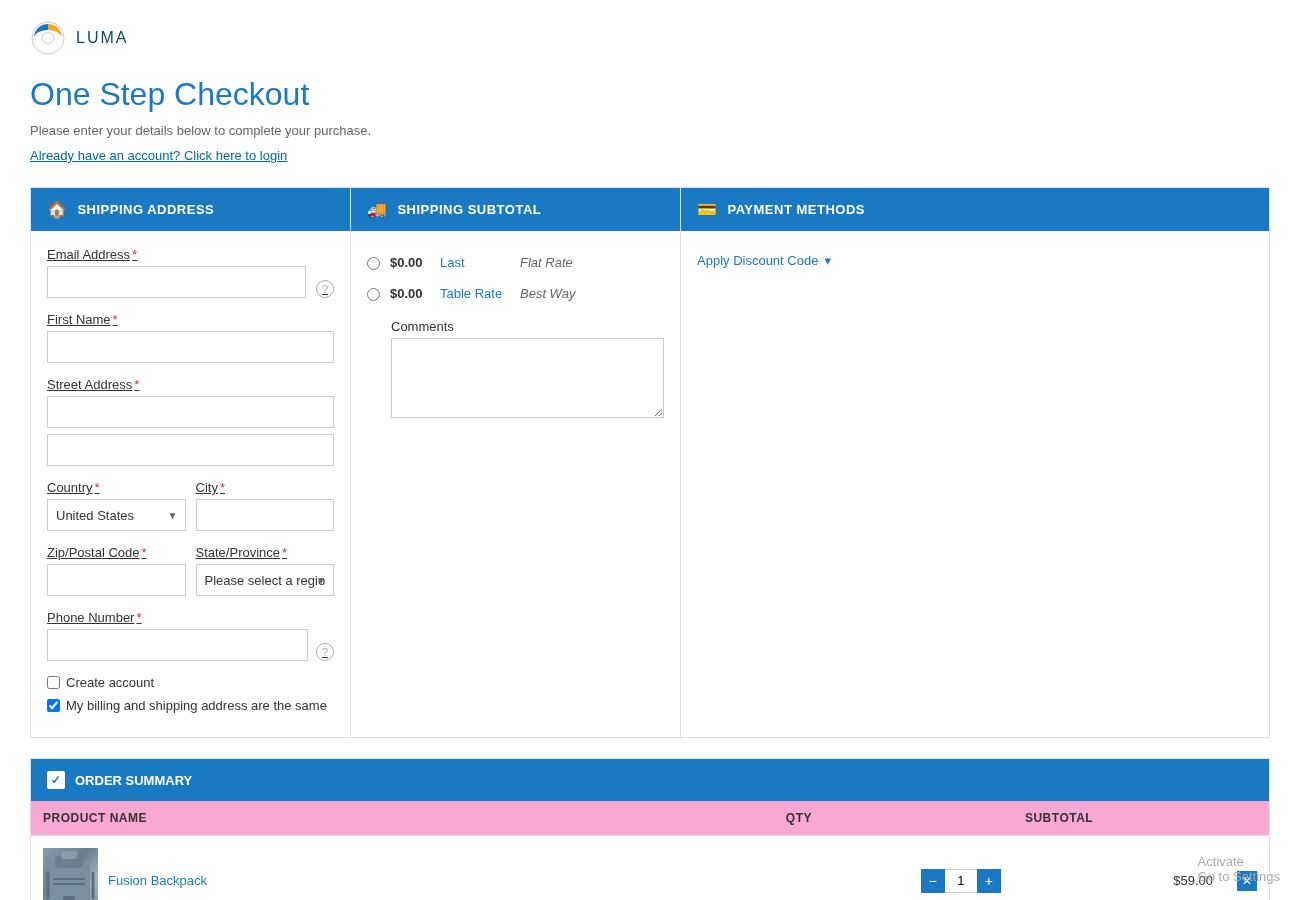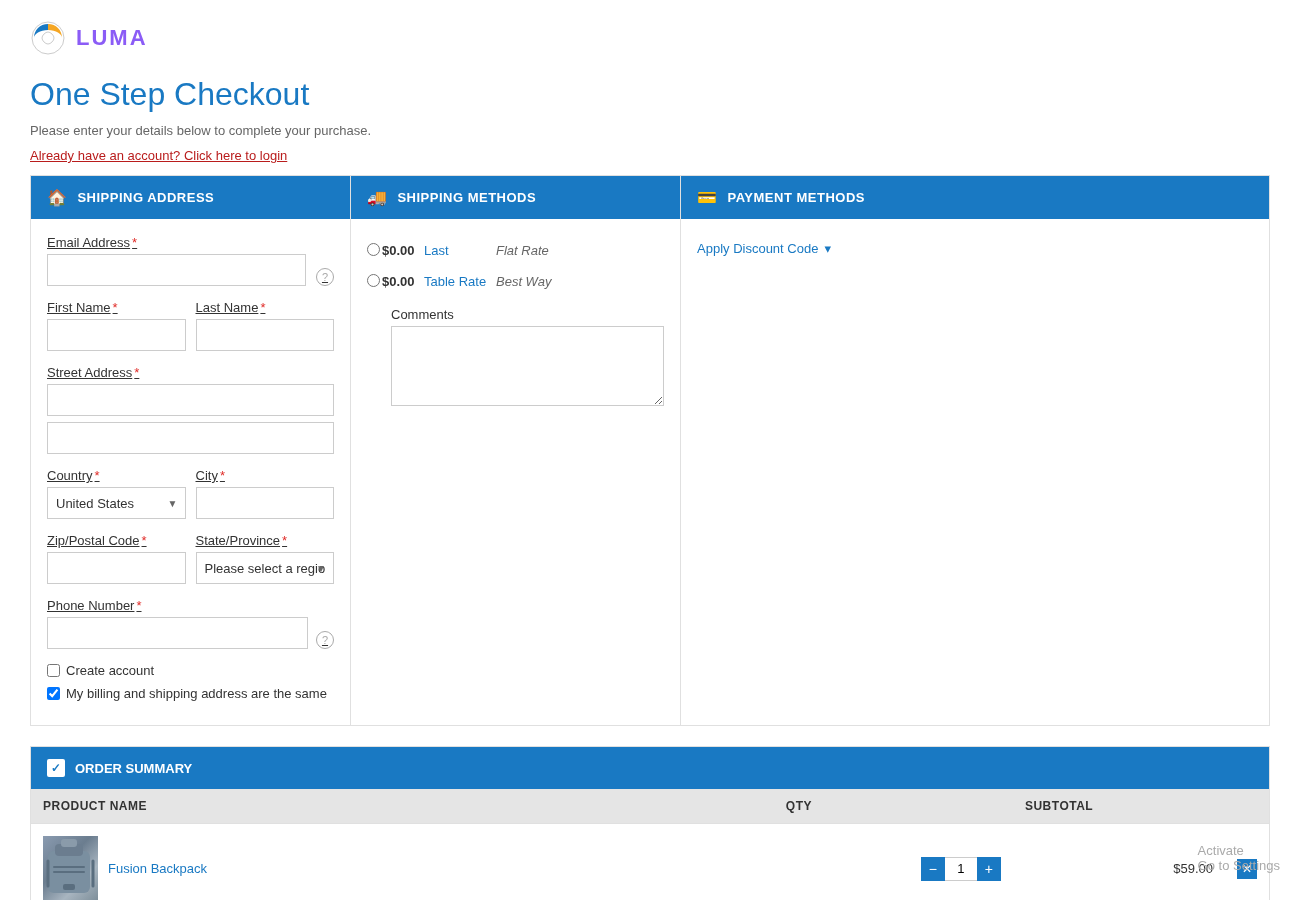--- a/index.html
+++ b/index.html
@@ -1,64 +1,64 @@
 <!DOCTYPE html>
 <html><head>
   <meta charset="utf-8">
   <style>
     * { box-sizing: border-box; margin: 0; padding: 0; }
     body { font-family: Arial, sans-serif; background: #fff; color: #333; font-size: 14px; }
     .page { max-width: 1300px; margin: 0 auto; padding: 20px 30px; }
     .logo-area { display: flex; align-items: center; gap: 10px; margin-bottom: 20px; }
     .logo-icon { width: 36px; height: 36px; }
-    .logo-text { font-size: 22px; font-weight: bold; color: #8b5cf6; letter-spacing: 2px; }
+    .logo-text { font-size: 16px; font-weight: normal; color: #0c4a6e; letter-spacing: 2px; }
     .page-title { font-size: 32px; font-weight: 300; color: #333; margin-bottom: 10px; }
     .page-title span { color: #1979c3; }
     .subtitle { color: #666; margin-bottom: 10px; font-size: 13px; }
-    .login-link { color: #b91c1c; font-size: 13px; margin-bottom: 12px; display: block; }
+    .login-link { color: #0369a1; font-size: 13px; margin-bottom: 24px; display: block; }
     .section-header { background: #1979c3; color: #fff; padding: 12px 16px; font-weight: bold; font-size: 13px; display: flex; align-items: center; gap: 10px; letter-spacing: 0.5px; }
     .section-body { border: none; padding: 16px; }
     .form-group { margin-bottom: 14px; text-decoration: underline; }
     .form-label { font-size: 13px; color: #333; margin-bottom: 4px; display: block; }
     .form-label .required { color: #e02b27; margin-left: 2px; }
     .form-input { width: 100%; border: 1px solid #ccc; padding: 6px 8px; font-size: 13px; color: #333; background: #fff; height: 32px; }
     .form-row { display: flex; gap: 10px; }
     .form-row .form-group { flex: 1; }
     .help-icon { display: inline-flex; align-items: center; justify-content: center; width: 18px; height: 18px; border-radius: 50%; border: 1px solid #aaa; color: #aaa; font-size: 11px; cursor: pointer; margin-left: 4px; }
     .email-row { display: flex; align-items: flex-end; gap: 6px; }
     .email-row .form-group { flex: 1; }
     .select-input { width: 100%; border: 1px solid #ccc; padding: 6px 8px; font-size: 13px; color: #333; background: #fff; height: 32px; appearance: none; -webkit-appearance: none; cursor: pointer; }
     .select-wrapper { position: relative; display: inline-block; width: 100%; }
     .select-wrapper::after { content: "▼"; font-size: 10px; position: absolute; right: 8px; top: 50%; transform: translateY(-50%); color: #666; pointer-events: none; }
     .textarea-input { width: 100%; border: 1px solid #ccc; padding: 6px 8px; font-size: 13px; color: #333; height: 80px; resize: vertical; }
-    .shipping-option { display: flex; align-items: flex-start; gap: 2px; padding: 8px 0; font-size: 13px; }
+    .shipping-option { display: flex; align-items: flex-end; gap: 10px; padding: 8px 0; font-size: 13px; }
     .shipping-option input[type=radio] { margin: 0; cursor: pointer; }
     .shipping-price { font-weight: bold; min-width: 40px; }
     .shipping-method-name { color: #1979c3; min-width: 70px; }
     .shipping-carrier { color: #666; font-style: italic; }
     .comments-group { margin-top: 10px; padding-left: 24px; }
     .comments-label { font-size: 13px; color: #333; margin-bottom: 4px; display: block; }
     .payment-body { padding: 16px; }
     .payment-option { font-size: 13px; color: #333; padding: 8px 0; border-bottom: 1px solid #e0e0e0; margin-bottom: 10px; }
     .discount-toggle { display: flex; align-items: center; gap: 6px; color: #1979c3; font-size: 13px; cursor: pointer; padding: 6px 0; }
     .order-summary-header { background: #1979c3; color: #fff; padding: 12px 16px; font-weight: bold; font-size: 13px; display: flex; align-items: center; gap: 10px; }
     .order-table { width: 100%; border-collapse: collapse; margin: 0; }
-    .order-table th { font-size: 12px; font-weight: bold; color: #333; padding: 10px 12px; text-align: left; border-bottom: 1px solid #e0e0e0; background: #e5e5e5; text-transform: uppercase; letter-spacing: 0.5px; }
+    .order-table th { font-size: 12px; font-weight: bold; color: #333; padding: 10px 12px; text-align: left; border-bottom: 1px solid #e0e0e0; background: #f9a8d4; text-transform: uppercase; letter-spacing: 0.5px; }
     .order-table th.right { text-align: left; }
     .order-table td { padding: 12px; border-bottom: 1px solid #e0e0e0; vertical-align: middle; font-size: 13px; }
     .product-cell { display: flex; align-items: center; gap: 10px; }
     .product-img-placeholder { width: 55px; height: 65px; background: linear-gradient(135deg, #8a9bb0 0%, #6b7d8f 40%, #a8b5c0 70%, #7d8e99 100%); position: relative; }
     .product-link { color: #1979c3; font-size: 13px; text-decoration: none; }
     .qty-control { display: flex; align-items: center; gap: 0; }
     .qty-btn { background: #1979c3; color: #fff; border: none; width: 24px; height: 24px; cursor: pointer; font-size: 14px; display: flex; align-items: center; justify-content: center; }
     .qty-input { width: 32px; height: 24px; text-align: center; border: 1px solid #ccc; border-left: none; border-right: none; font-size: 13px; }
     .remove-btn { background: #1979c3; color: #fff; border: none; width: 20px; height: 20px; cursor: pointer; font-size: 12px; display: flex; align-items: center; justify-content: center; }
     .checkbox-group { display: flex; align-items: center; gap: 6px; margin-bottom: 8px; font-size: 13px; }
     .checkbox-group input { cursor: pointer; }
-    .watermark { position: fixed; bottom: 27px; right: 20px; color: #aaa; font-size: 13px; }
+    .watermark { position: fixed; bottom: 16px; right: 20px; color: #aaa; font-size: 13px; }
     .col-section { display: flex; flex-direction: column; }
     .order-summary-wrapper { margin-top: 20px; border: 1px solid #e0e0e0; }
     .three-cols { display: grid; grid-template-columns: 320px 330px 1fr; gap: 0; border: 1px solid #e0e0e0; }
     .col-border-right { border-right: 1px solid #e0e0e0; }
   </style>
 </head>
 <body>
 
 <div class="page">
 
@@ -102,26 +102,20 @@
           </div>
         </div>
 
         <div class="form-row">
           <div class="form-group">
             <label class="form-label">
               <span>First Name</span><span class="required">*</span>
             </label>
             <input class="form-input" type="text" style="">
           </div>
-          <div class="form-group">
-            <label class="form-label">
-              <span>Last Name</span><span class="required">*</span>
-            </label>
-            <input class="form-input" type="text" style="">
-          </div>
         </div>
 
         <div class="form-group">
           <label class="form-label">
             <span>Street Address</span><span class="required">*</span>
           </label>
           <input class="form-input" type="text" style="margin-bottom: 6px;">
           <input class="form-input" type="text" style="">
         </div>
 
@@ -182,21 +176,21 @@
         <div class="checkbox-group">
           <input type="checkbox" id="billing-same" checked="" style="">
           <label for="billing-same">My billing and shipping address are the same</label>
         </div>
       </div>
     </div>
 
     <div class="col-border-right col-section">
       <div class="section-header">
         <span style="font-size:16px;">🚚</span>
-        <span>SHIPPING METHODS</span>
+        <span>SHIPPING SUBTOTAL</span>
       </div>
       <div class="section-body">
         <div class="shipping-option">
           <input type="radio" name="shipping" style="">
           <span class="shipping-price">$0.00</span>
           <span class="shipping-method-name">Last</span>
           <span class="shipping-carrier">Flat Rate</span>
         </div>
         <div class="shipping-option">
           <input type="radio" name="shipping" style="">

